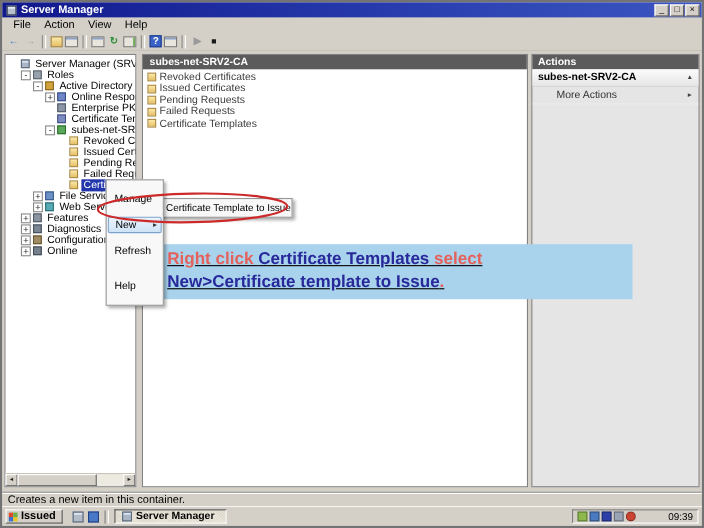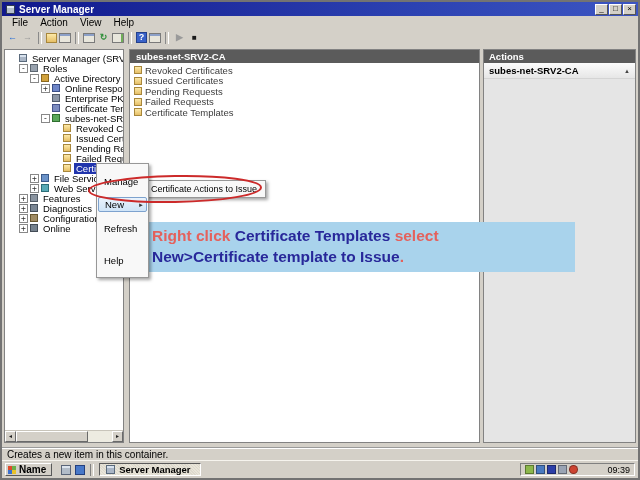--- a/index.html
+++ b/index.html
@@ -84,21 +84,21 @@
            box-shadow:2px 2px 3px rgba(0,0,0,.35);z-index:10;padding:1px;box-sizing:content-box;}
   .cmitem{height:32px;display:flex;align-items:center;padding:0 3px 0 6px;font-size:9.5px;position:relative;box-sizing:border-box;}
   .cmitem.hl{background:linear-gradient(#eaf3fc,#cfe4f7);border:1px solid #7da2ce;border-radius:2px;height:15px;}
   .cmarrow{position:absolute;right:2px;font-size:6px;color:#333;}
   .submenu{position:absolute;left:142px;top:178px;width:118px;background:#f8f8f8;border:1px solid #979797;
            box-shadow:2px 2px 3px rgba(0,0,0,.35);z-index:9;padding:1px;}
   .smitem{height:14px;line-height:14px;font-size:9px;padding-left:5px;white-space:nowrap;}
   .redcircle{position:absolute;left:84px;top:171px;z-index:30;pointer-events:none;}
   
   .annotation{position:absolute;left:144px;top:220px;width:429px;height:50px;z-index:5;
-              padding:3px 0 0 6px;box-sizing:border-box;}
+              padding:3px 0 0 6px;box-sizing:border-box;text-decoration:underline;}
   .aline{font-weight:bold;font-size:15.5px;line-height:21px;white-space:nowrap;}
   
   .statusbar{position:absolute;left:0;right:0;top:445px;height:14px;background:#d4d0c8;
              border-top:1px solid #9a9a9a;box-shadow:inset 0 1px 0 #fff;font-size:10px;line-height:13px;padding-left:5px;}
   .taskbar{position:absolute;left:0;right:0;bottom:0;height:17px;background:#d4d0c8;
            border-top:1px solid #f6f4ee;display:flex;align-items:center;padding:0 3px;}
   .startbtn{height:13px;display:flex;align-items:center;gap:3px;padding:0 5px 0 2px;background:#d4d0c8;
             border:1px solid;border-color:#fff #5a5a5a #5a5a5a #fff;font-weight:bold;font-size:10px;box-sizing:border-box;}
   .slogo{width:8px;height:8px;display:grid;grid-template-columns:4px 4px;grid-template-rows:4px 4px;flex:none;}
   .slogo i:nth-child(1){background:#e04a2a;} .slogo i:nth-child(2){background:#6ab04a;}
@@ -284,41 +284,45 @@
           </div>
         </div>
     </div>
 
     <div class="act-panel">
       <div class="actheader">Actions</div>
       <div class="actsection">
         <span>subes-net-SRV2-CA</span>
         <span class="aglyph">▲</span>
       </div>
+      <div class="actmore">
+        <span>More Actions</span>
+        <span class="aglyph">►</span>
+      </div>
     </div>
 
   </div>
 
   <div class="ctxmenu">
       <div class="cmitem">
         <span>Manage</span>
       </div>
       <div class="cmitem hl">
         <span>New</span>
         <span class="cmarrow">►</span>
       </div>
       <div class="cmitem">
         <span>Refresh</span>
       </div>
       <div class="cmitem">
         <span>Help</span>
       </div>
     </div>
   <div class="submenu">
-      <div class="smitem">Certificate Actions to Issue</div>
+      <div class="smitem">Certificate Template to Issue</div>
     </div>
 
   <svg class="redcircle" width="178" height="32">
     <ellipse cx="89" cy="16" rx="86" ry="13" fill="none" stroke="#cc2a2a" stroke-width="2" transform="rotate(-1 89 16)"></ellipse>
   </svg>
 
   <div class="annotation" style="background: rgb(169, 211, 236);">
       <div class="aline"><span style="color: rgb(228, 97, 92);">Right click </span><span style="color: rgb(40, 40, 154);">Certificate Templates </span><span style="color: rgb(228, 97, 92);">select</span></div>
       <div class="aline"><span style="color: rgb(40, 40, 154);">New&gt;Certificate template to Issue</span><span style="color: rgb(228, 97, 92);">.</span></div>
     </div>
@@ -328,21 +332,21 @@
   </div>
 
   <div class="taskbar">
     <div class="startbtn">
       <span class="slogo">
           <i></i>
           <i></i>
           <i></i>
           <i></i>
         </span>
-      <span>Name</span>
+      <span>Issued</span>
     </div>
     <div class="ql">
         <span class="qlicon qi-server-icon"></span>
         <span class="qlicon qi-desktop-icon"></span>
       </div>
     <span class="ridge"></span>
     <div style="display:flex;">
         <div class="taskbtn">
           <span class="tbicon"></span>
           <span>Server Manager</span>

